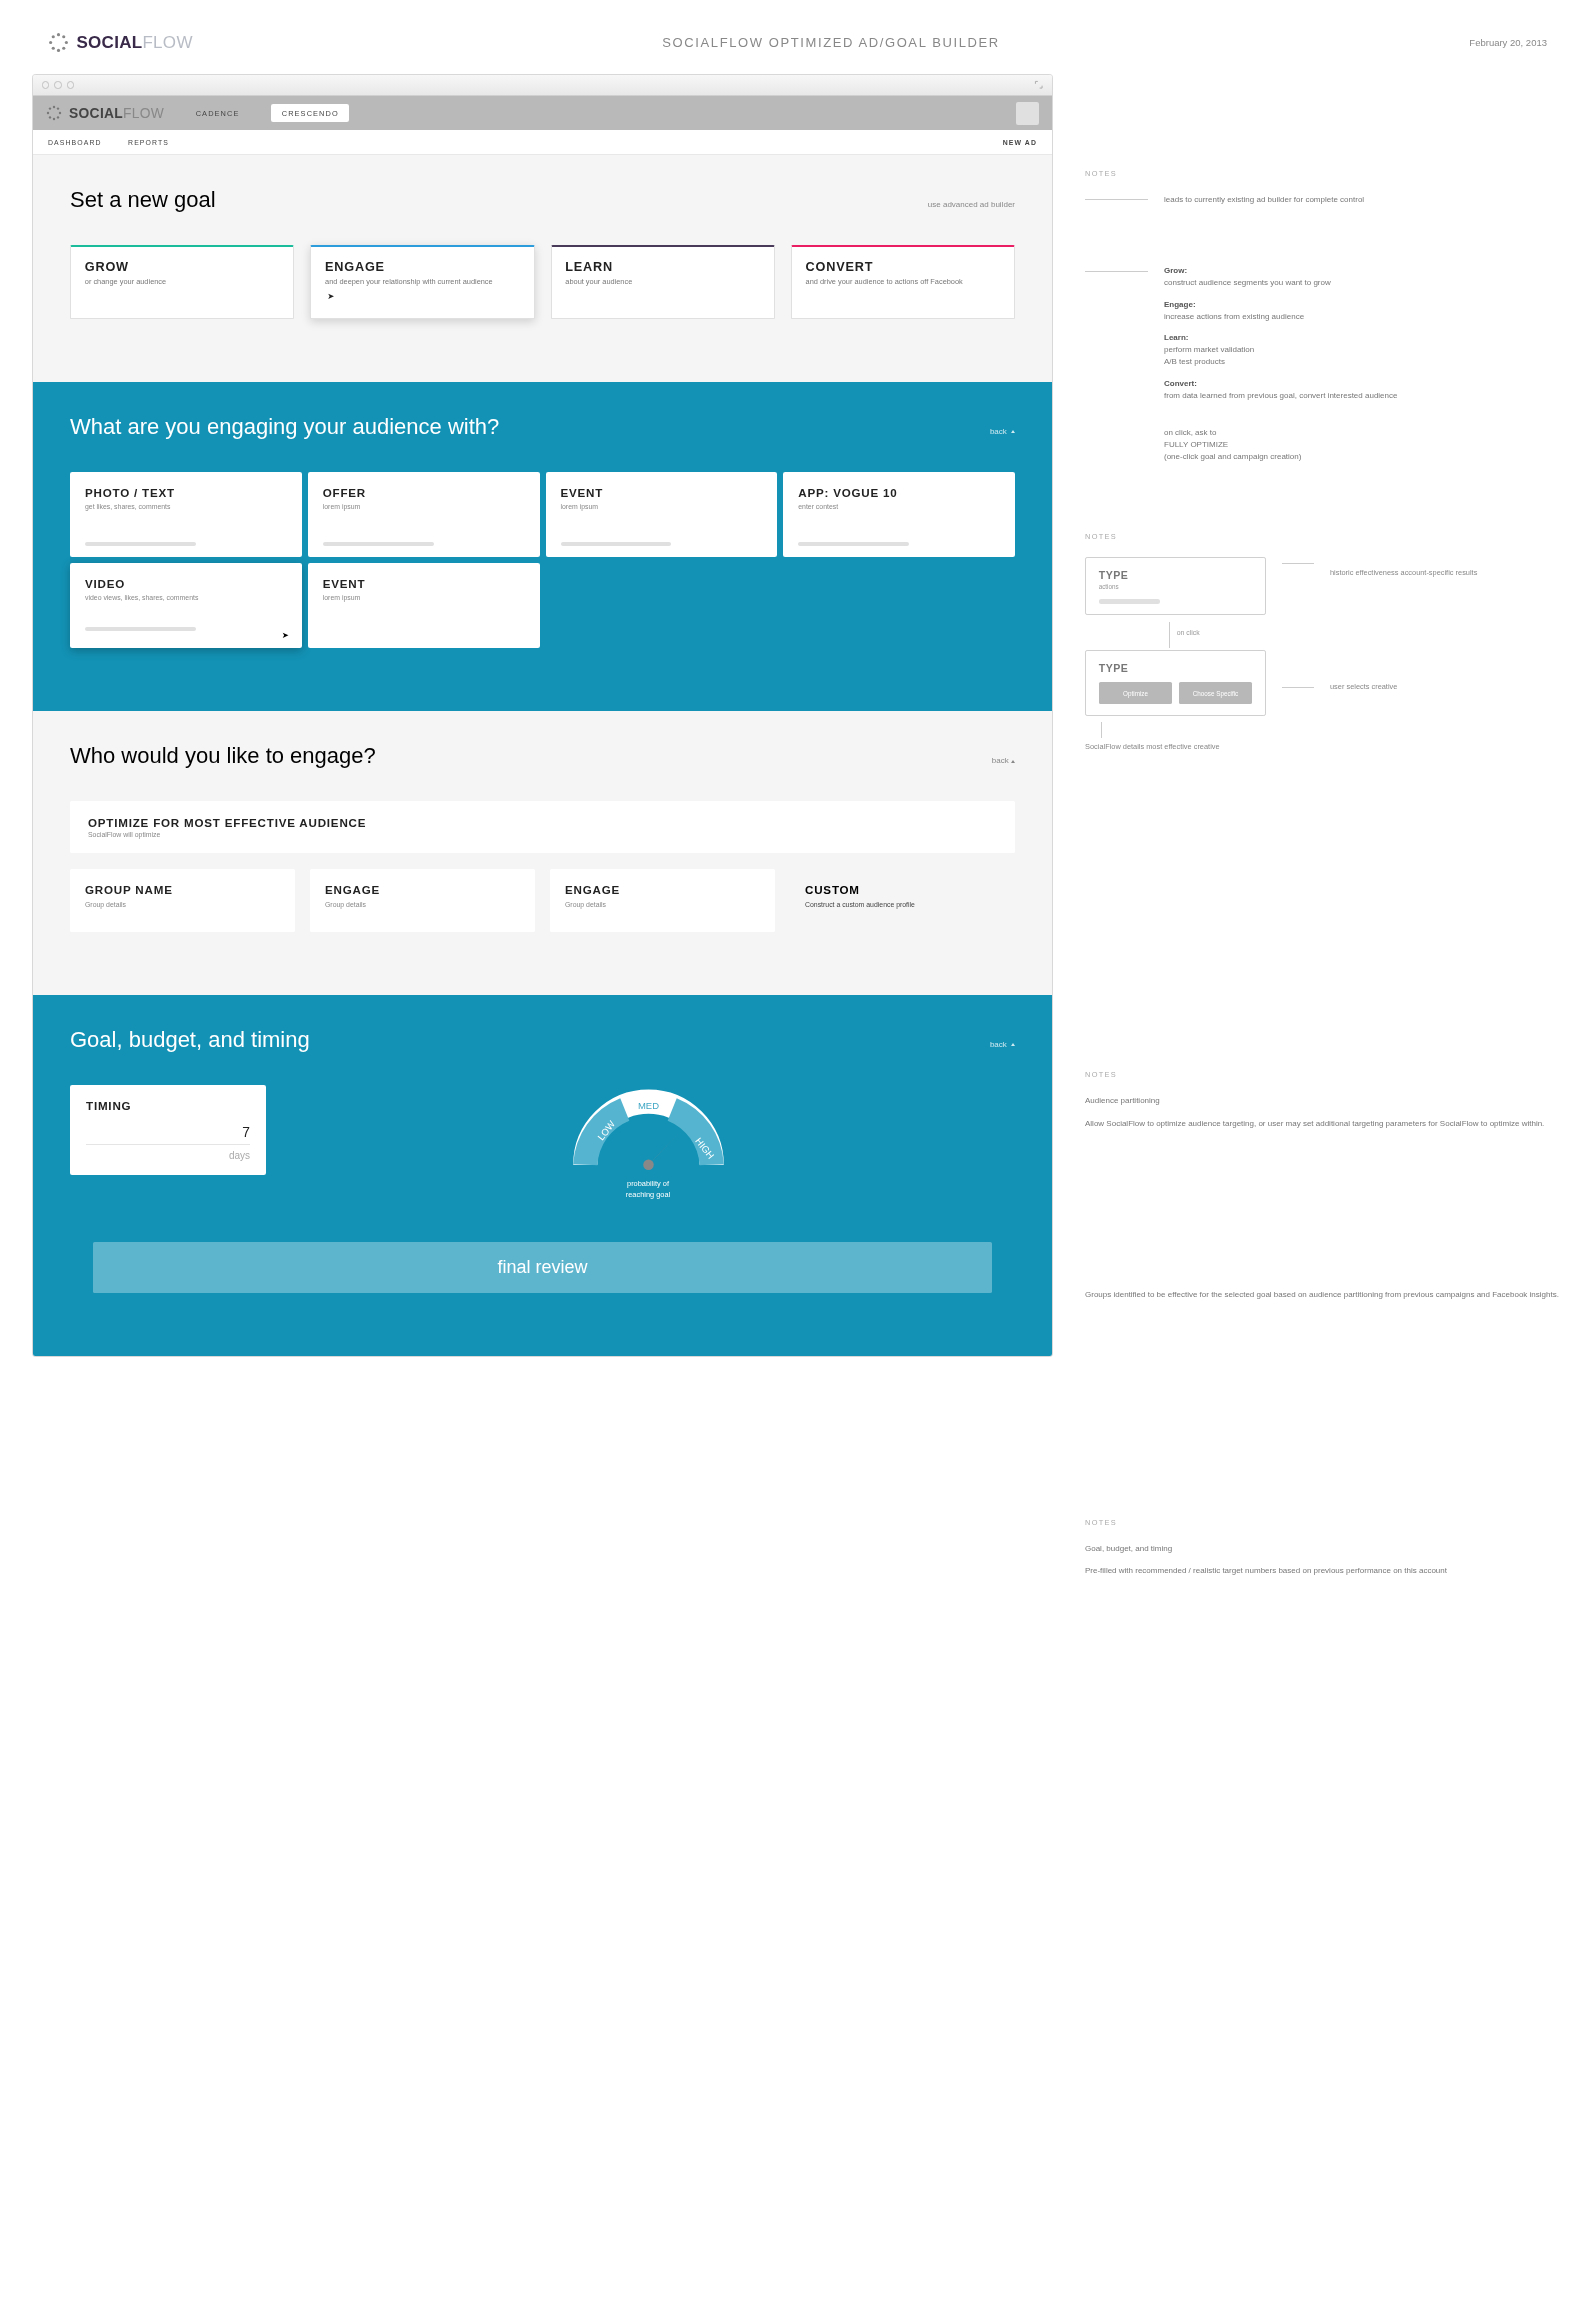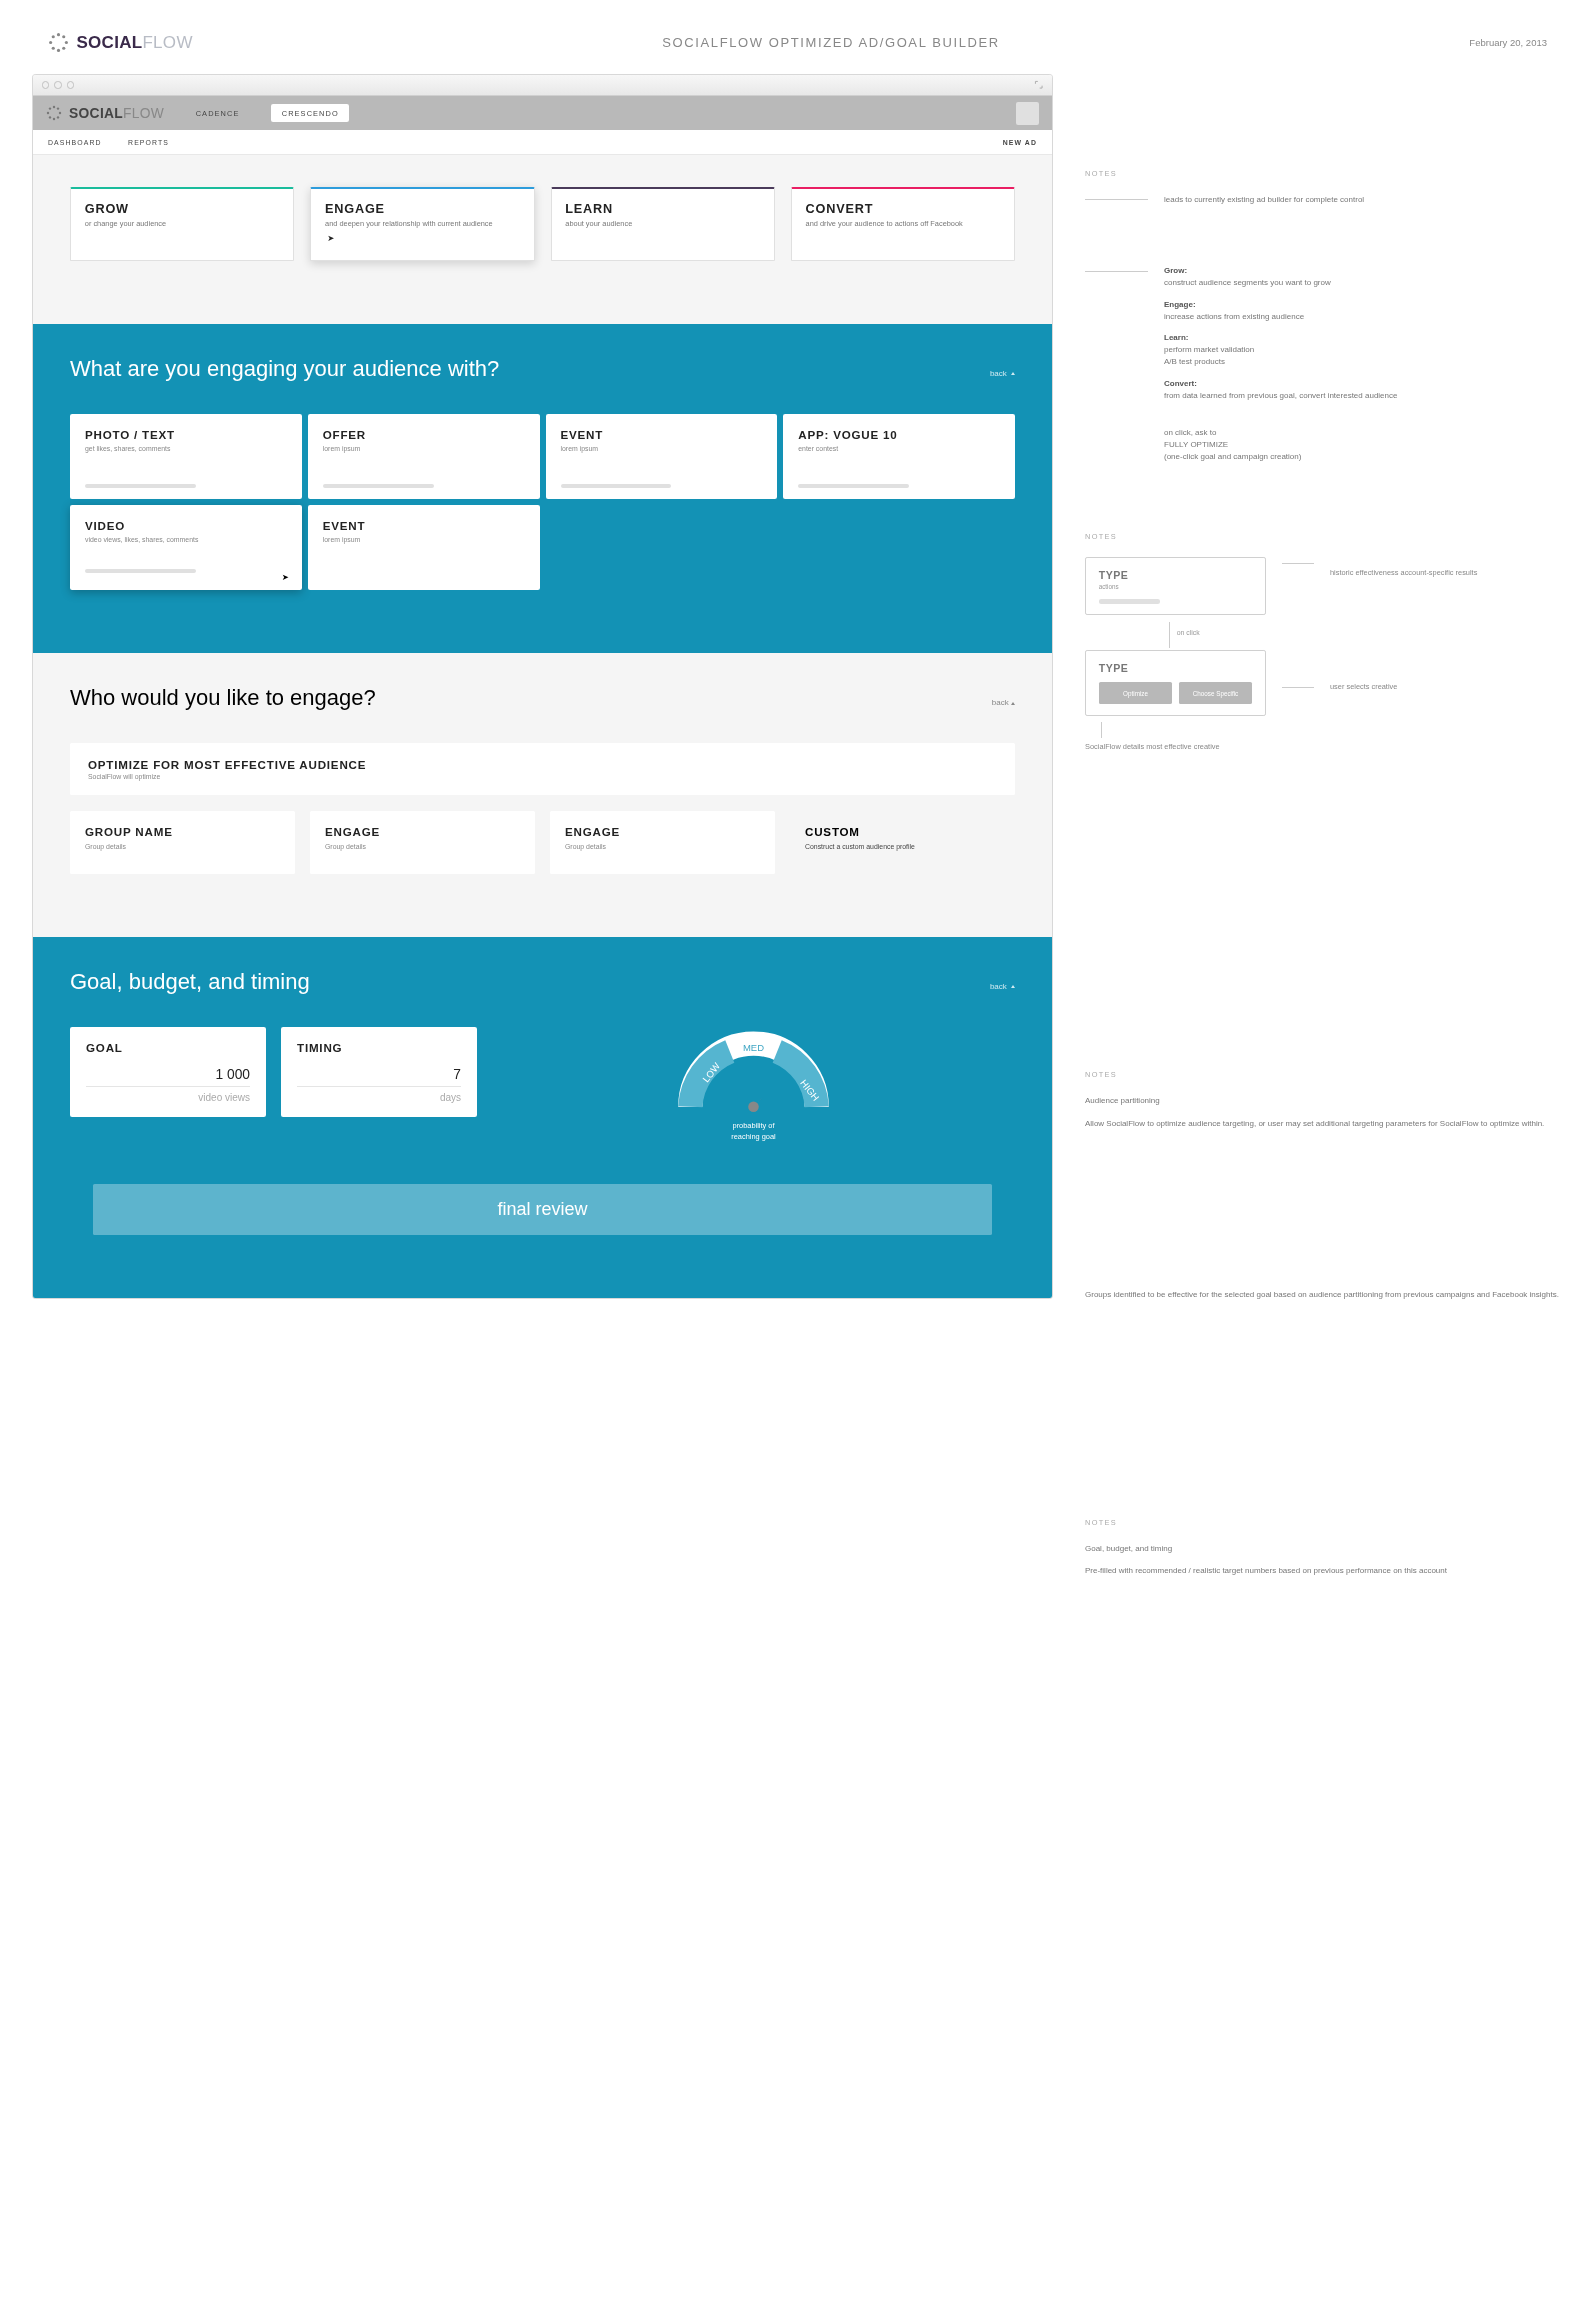--- a/index.html
+++ b/index.html
@@ -165,20 +165,24 @@
         <div class="spacer"></div>
         <div class="avatar-placeholder"></div>
       </div>
       <div class="sub-bar">
         <div class="sub-link">DASHBOARD</div>
         <div class="sub-link">REPORTS</div>
         <div class="sub-link primary">NEW AD</div>
       </div>
 
       <div class="section section-gray">
+        <div class="section-head">
+          <div class="section-title dark">Set a new goal</div>
+          <div class="section-link">use advanced ad builder</div>
+        </div>
         <div class="goal-grid" id="goal-grid">
             <div class="goal-card grow">
               <div class="card-title">GROW</div>
               <div class="card-sub">or change your audience</div>
             </div>
             <div class="goal-card engage active"><div class="card-title">ENGAGE</div><div class="card-sub">and deepen your relationship with current audience</div><span class="cursor-ptr">➤</span></div>
             <div class="goal-card learn">
               <div class="card-title">LEARN</div>
               <div class="card-sub">about your audience</div>
             </div>
@@ -262,27 +266,20 @@
 
       <div class="section section-blue">
         <div class="section-head">
           <div class="section-title">Goal, budget, and timing</div>
           <div class="section-link blue">
               <span>back</span>
               <span class="chevron-up"></span>
             </div>
         </div>
         <div class="gbt-grid">
-          <div class="gbt-card">
-            <div class="card-title">GOAL</div>
-            <div class="gbt-row">
-                <span class="value">1 000</span>
-              </div>
-            <div class="gbt-unit">video views</div>
-          </div>
           <div class="gbt-card">
             <div class="card-title">TIMING</div>
             <div class="gbt-row">
                 <span class="value">7</span>
               </div>
             <div class="gbt-unit">days</div>
           </div>
           <div class="gauge-wrap">
             <div class="gauge">
               <svg viewBox="0 0 300 150" style="font-size:14px">

